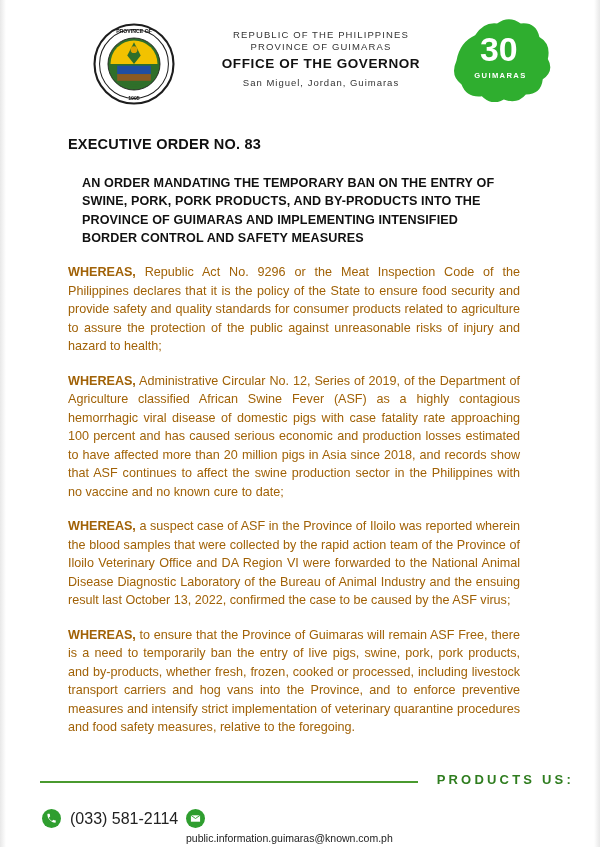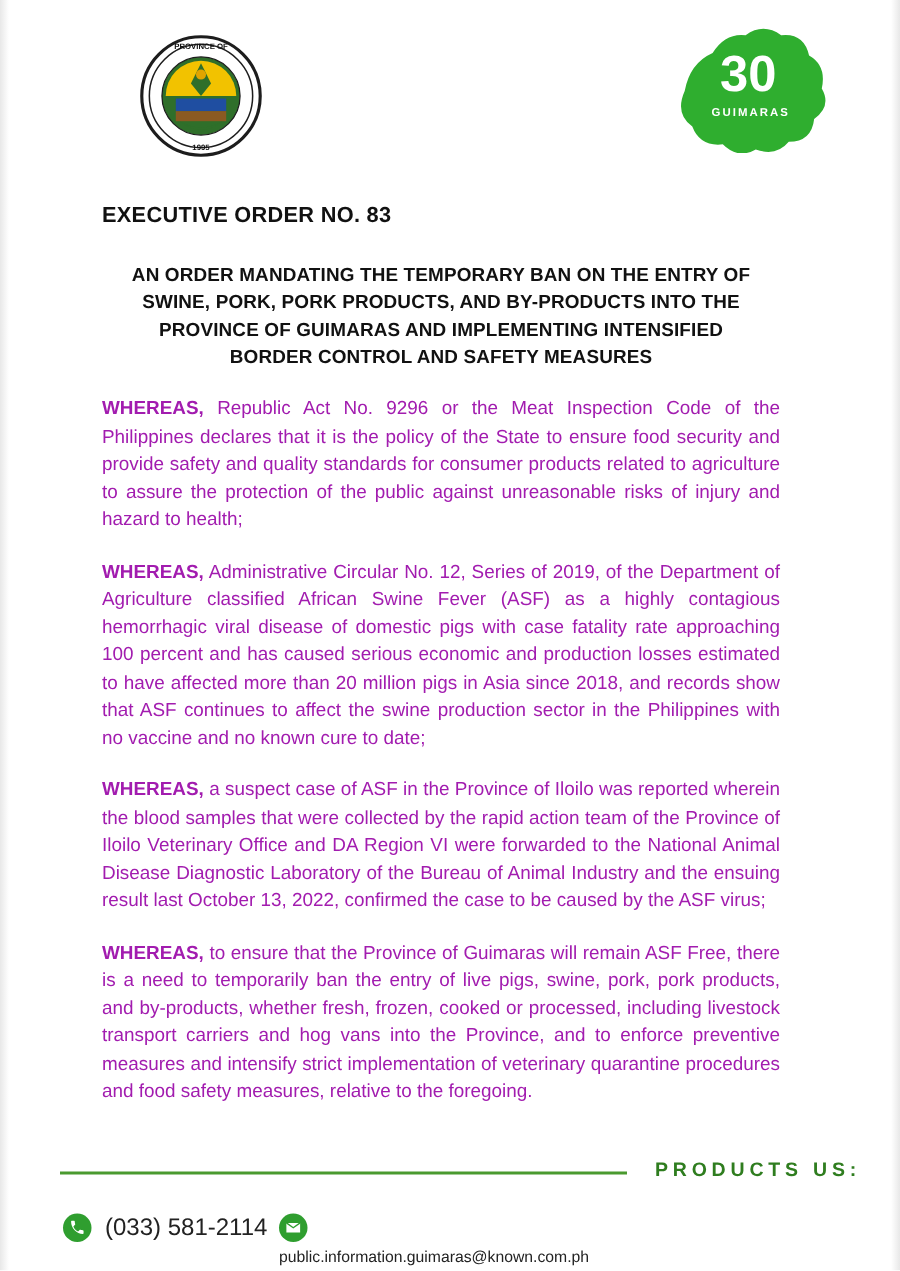--- a/index.html
+++ b/index.html
@@ -80,33 +80,33 @@
     margin-top: 12px;
     color: #111;
   }
   .eo-series {
     font-size: 13px;
     margin-top: 4px;
     color: #111;
   }
   .order-title {
     margin: 22px 14px 0 14px;
-    text-align: center;
+    text-align: left;
     font-size: 12.6px;
     font-weight: bold;
     line-height: 1.45;
     letter-spacing: 0.1px;
     color: #111;
   }
   .para {
     margin-top: 16px;
     font-size: 12.6px;
     line-height: 1.47;
     text-align: justify;
-    color: #a21caf;
+    color: #a16207;
   }
   .para b {
     font-weight: bold;
   }
 
   
   .footer {
     position: absolute;
     left: 0;
     right: 0;
@@ -196,20 +196,26 @@
     <path d="M22 50 A28 28 0 0 1 78 50 Z" fill="#f2c200"></path>
     <path d="M50 24 L58 40 L50 50 L42 40 Z" fill="#2f6f2a"></path>
     <rect x="30" y="52" width="40" height="10" fill="#1f4ea1"></rect>
     <rect x="30" y="62" width="40" height="8" fill="#8a5a22"></rect>
     <circle cx="50" cy="33" r="4" fill="#e0a400"></circle>
     <path d="M33 70 q17 10 34 0 q-17 14 -34 0Z" fill="#2f6f2a"></path>
     <text x="50" y="13" font-size="6.2" fill="#111" text-anchor="middle" font-family="Liberation Sans, sans-serif" font-weight="bold">PROVINCE OF</text>
     <text x="50" y="93" font-size="6.2" fill="#111" text-anchor="middle" font-family="Liberation Sans, sans-serif" font-weight="bold">1995</text>
   </svg>
 
+  <div class="header-center">
+    <div class="hdr-line1">REPUBLIC OF THE PHILIPPINES</div>
+    <div class="hdr-line2">PROVINCE OF GUIMARAS</div>
+    <div class="hdr-line3">OFFICE OF THE GOVERNOR</div>
+    <div class="hdr-line4">San Miguel, Jordan, Guimaras</div>
+  </div>
 
   <svg class="logo30" viewBox="0 0 130 100">
     <g fill="#2fae2f">
       <path d="M10 52 q4 -22 22 -30 q10 -16 26 -14 q14 -10 28 0 q18 -2 22 16 q14 8 10 26 q8 14 -6 24 q-2 18 -20 18 q-10 12 -26 6 q-14 8 -26 -4 q-18 2 -24 -14 q-14 -10 -6 -28Z"></path>
     </g>
     <text x="60" y="52" font-size="40" font-weight="bold" fill="#ffffff" text-anchor="middle" font-family="Liberation Sans, sans-serif">30</text>
     <text x="62" y="72" font-size="9" font-weight="bold" fill="#ffffff" text-anchor="middle" letter-spacing="1.6" font-family="Liberation Sans, sans-serif">GUIMARAS</text>
   </svg>
 </div>
 

